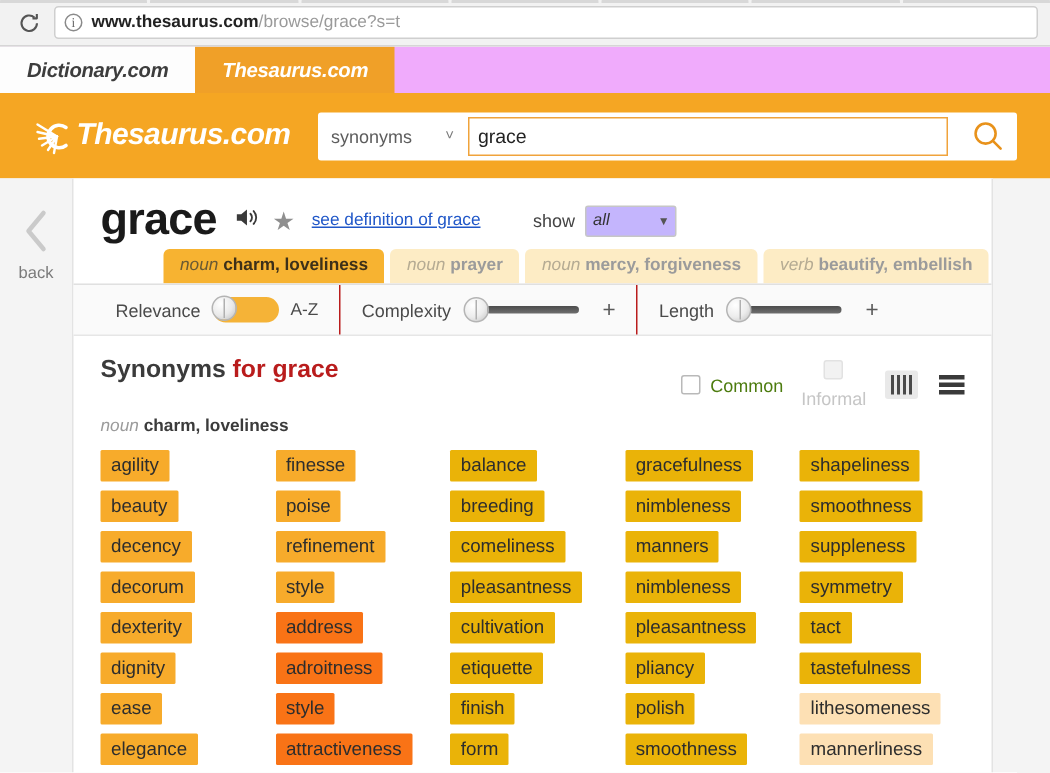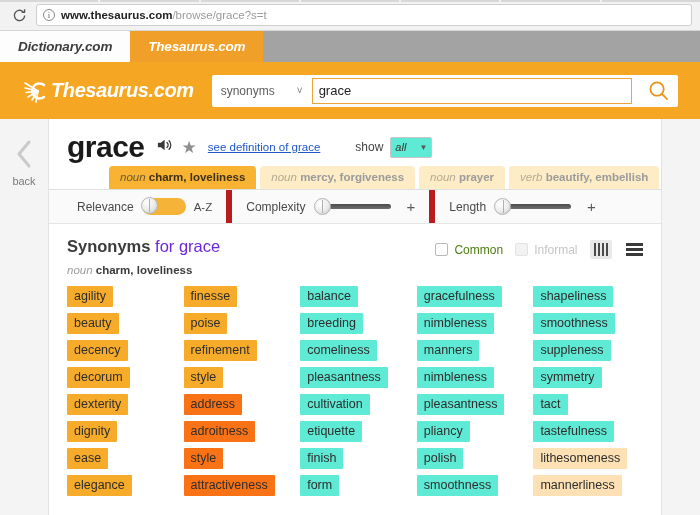--- a/index.html
+++ b/index.html
@@ -58,21 +58,21 @@
     margin-right: 6px;
     font-family: "Liberation Serif", serif;
     flex: 0 0 auto;
   }
   .url-host { color: #222; font-weight: 600; }
   .url-path { color: #9a9a9a; }
 
   
   .site-tabs {
     height: 31px;
-    background: #a3a3a3;
+    background: #f0abfc;
     display: flex;
     align-items: flex-end;
     border-bottom: 0;
   }
   .site-tab {
     height: 31px;
     padding: 0 18px;
     display: flex;
     align-items: center;
     font-style: italic;
@@ -201,23 +201,23 @@
   .show-group {
     margin-left: 35px;
     display: flex;
     align-items: center;
     gap: 7px;
   }
   .show-label { font-size: 12px; color: #444; }
   .show-select {
     border: 1px solid #c6c6c6;
     border-radius: 2px;
-    background: #5eead4;
+    background: #c4b5fd;
     height: 21px;
-    width: 42px;
+    width: 61px;
     display: flex;
     align-items: center;
     justify-content: space-between;
     padding: 0 4px;
     font-size: 11px;
     font-style: italic;
     color: #333;
   }
   .show-select .caret { font-size: 8px; color: #555; }
 
@@ -253,21 +253,21 @@
     height: 35px;
     padding-left: 14px;
   }
   .filter-group {
     display: flex;
     align-items: center;
     height: 100%;
     padding: 0 14px;
     gap: 8px;
   }
-  .filter-group + .filter-group { border-left: 6px solid #b91c1c; }
+  .filter-group + .filter-group { border-left: 1px solid #b91c1c; }
   .filter-label { font-size: 12px; color: #4a4a4a; }
   .toggle-track {
     width: 44px; height: 17px;
     border-radius: 9px;
     background: #f5b337;
     position: relative;
   }
   .knob {
     width: 17px; height: 17px;
     border-radius: 50%;
@@ -309,21 +309,21 @@
   }
   .plus { font-size: 15px; color: #5a5a5a; margin-left: 8px; }
 
   
   .syn-header {
     display: flex;
     align-items: flex-start;
     padding: 13px 16px 0 18px;
   }
   .syn-title { font-size: 16.5px; font-weight: bold; color: #3b3b3b; }
-  .syn-title .for { color: #6d28d9; font-weight: normal; }
+  .syn-title .for { color: #b91c1c; font-weight: bold; }
   .syn-sub {
     font-size: 11.5px;
     color: #444;
     margin-top: 5px;
     padding-left: 18px;
   }
   .syn-sub .pos { font-style: italic; color: #9b9b9b; font-weight: normal; }
   .syn-sub .sense { font-weight: bold; color: #3b3b3b; }
   .syn-header-right {
     margin-left: auto;
@@ -334,21 +334,21 @@
   }
   .chk-item { display: flex; align-items: center; gap: 6px; font-size: 12px; }
   .chk-box {
     width: 13px; height: 13px;
     border: 1px solid #b9b9b9;
     border-radius: 2px;
     background: #fff;
   }
   .chk-box.dim { border-color: #e2e2e2; background: #f2f2f2; }
   .chk-item.on { color: #4d7c0f; }
-  .chk-item.off { color: #c6c6c6; }
+  .chk-item.off { color: #c6c6c6; flex-direction: column; }
   .view-icon { display: flex; gap: 1.5px; align-items: center; }
   .view-icon.cols { background: #e9e9e9; padding: 3px 4px; border-radius: 2px; }
   .view-icon.cols i { display: block; width: 2.5px; height: 13px; background: #4a4a4a; }
   .view-icon.list { flex-direction: column; gap: 2.5px; padding: 2px; }
   .view-icon.list i { display: block; width: 17px; height: 2.5px; background: #3a3a3a; }
 
   
   .syn-columns {
     display: flex;
     padding: 10px 16px 0 18px;
@@ -360,21 +360,21 @@
     display: inline-block;
     align-self: flex-start;
     font-size: 12.5px;
     line-height: 16px;
     padding: 2px 7px 3px 7px;
     color: #2d2d2d;
     border-radius: 1px;
     white-space: nowrap;
   }
   .chip.w4 { background: #f7ab2b; }
-  .chip.w3 { background: #5eead4; }
+  .chip.w3 { background: #eab308; }
   .chip.w2 { background: #f97316; }
   .chip.w1 { background: #fde0b4; }
 </style>
 </head>
 <body>
 
 <div class="browser-chrome">
   <div class="chrome-tabstrip">
     <span></span>
     <span></span>
@@ -469,25 +469,25 @@
       </div>
     </div>
 
     <div class="pos-tabs">
       <div class="pos-tab active">
         <span class="pos">noun</span>
         <span class="sense">charm, loveliness</span>
       </div>
       <div class="pos-tab inactive">
         <span class="pos">noun</span>
-        <span class="sense">mercy, forgiveness</span>
+        <span class="sense">prayer</span>
       </div>
       <div class="pos-tab inactive">
         <span class="pos">noun</span>
-        <span class="sense">prayer</span>
+        <span class="sense">mercy, forgiveness</span>
       </div>
       <div class="pos-tab inactive">
         <span class="pos">verb</span>
         <span class="sense">beautify, embellish</span>
       </div>
     </div>
 
     <div class="filter-bar">
       <div class="filter-group">
         <span class="filter-label">Relevance</span>

